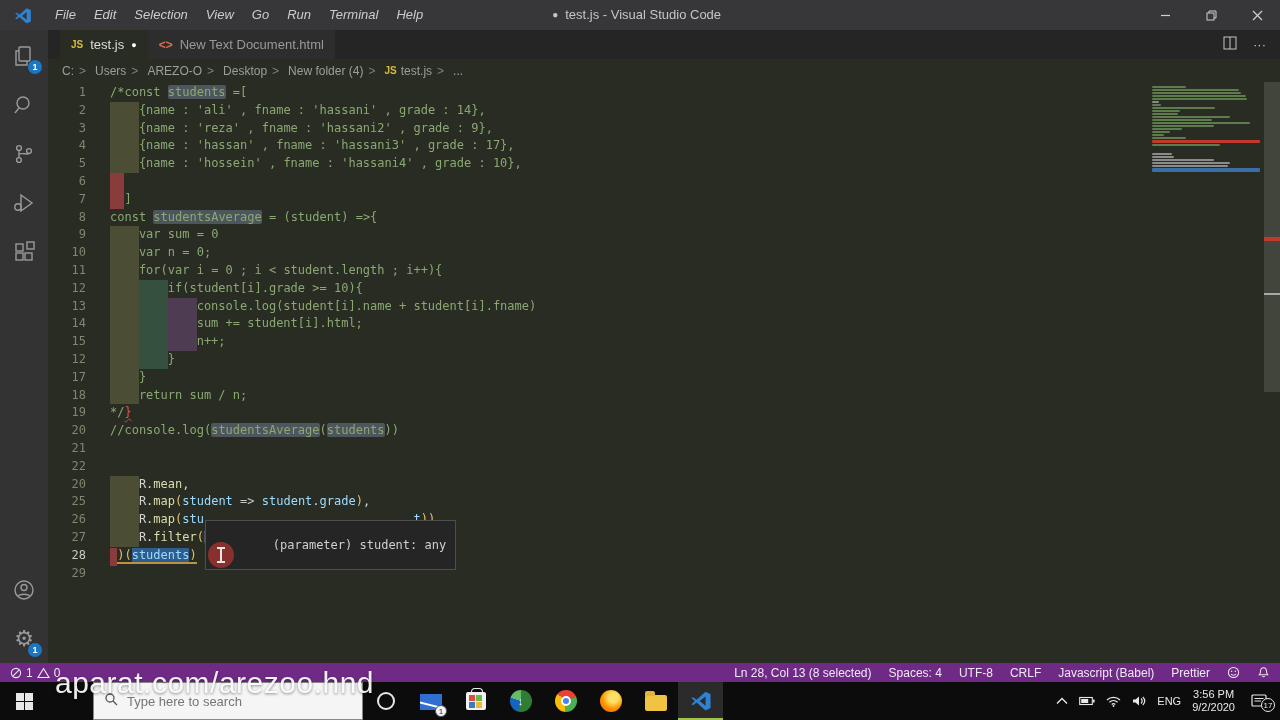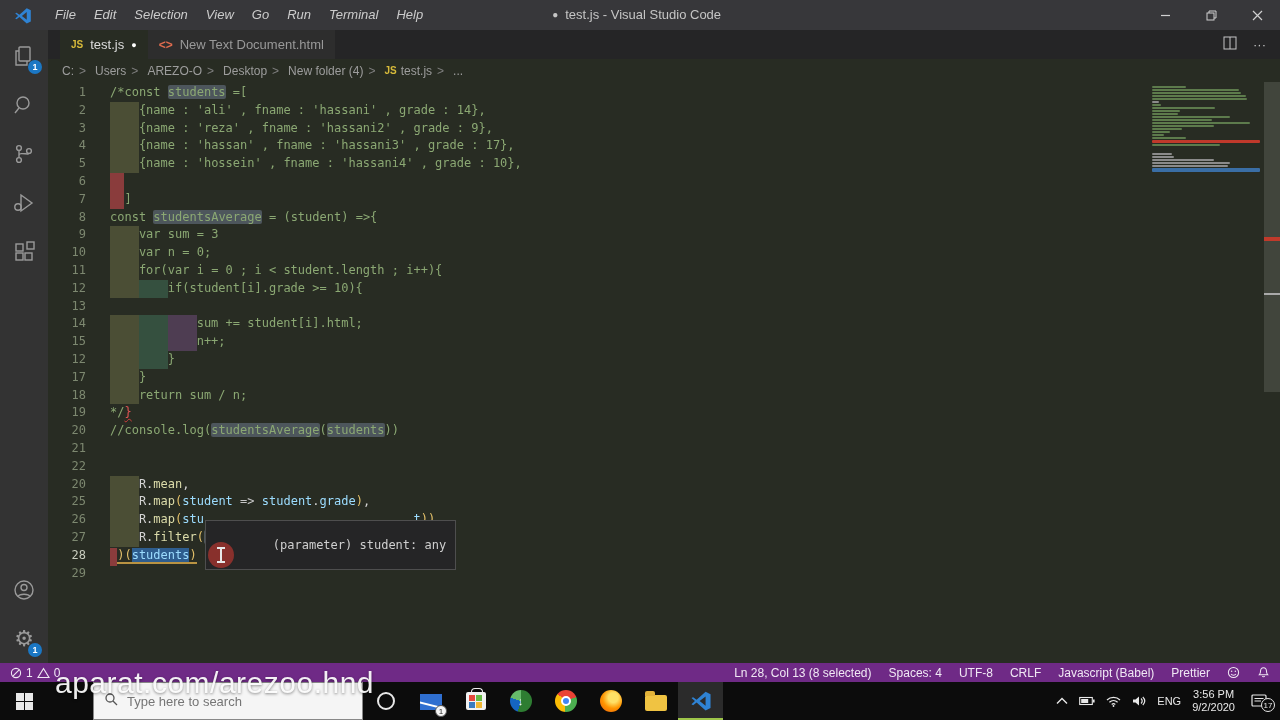--- a/index.html
+++ b/index.html
@@ -273,25 +273,25 @@
     <div class="editor">
       <div class="code-lines">
           <div class="line"><span class="ln">1</span><span class="code"><span class="cm">/*const </span><span class="cm hl">students</span><span class="cm"> =[</span></span></div>
           <div class="line"><span class="ln">2</span><span class="code"><span class="ib i1" style="width: 4ch;"></span><span class="cm">{name : 'ali' , fname : 'hassani' , grade : 14},</span></span></div>
           <div class="line"><span class="ln">3</span><span class="code"><span class="ib i1" style="width: 4ch;"></span><span class="cm">{name : 'reza' , fname : 'hassani2' , grade : 9},</span></span></div>
           <div class="line"><span class="ln">4</span><span class="code"><span class="ib i1" style="width: 4ch;"></span><span class="cm">{name : 'hassan' , fname : 'hassani3' , grade : 17},</span></span></div>
           <div class="line"><span class="ln">5</span><span class="code"><span class="ib i1" style="width: 4ch;"></span><span class="cm">{name : 'hossein' , fname : 'hassani4' , grade : 10},</span></span></div>
           <div class="line"><span class="ln">6</span><span class="code"><span class="ib ie" style="width: 2ch;"></span></span></div>
           <div class="line"><span class="ln">7</span><span class="code"><span class="ib ie" style="width: 2ch;"></span><span class="cm">]</span></span></div>
           <div class="line"><span class="ln">8</span><span class="code"><span class="cm">const </span><span class="cm hl">studentsAverage</span><span class="cm"> = (student) =&gt;{</span></span></div>
-          <div class="line"><span class="ln">9</span><span class="code"><span class="ib i1" style="width: 4ch;"></span><span class="cm">var sum = 3</span></span></div>
+          <div class="line"><span class="ln">9</span><span class="code"><span class="ib i1" style="width: 4ch;"></span><span class="cm">var sum = 0</span></span></div>
           <div class="line"><span class="ln">10</span><span class="code"><span class="ib i1" style="width: 4ch;"></span><span class="cm">var n = 0;</span></span></div>
           <div class="line"><span class="ln">11</span><span class="code"><span class="ib i1" style="width: 4ch;"></span><span class="cm">for(var i = 0 ; i &lt; student.length ; i++){</span></span></div>
           <div class="line"><span class="ln">12</span><span class="code"><span class="ib i1" style="width: 4ch;"></span><span class="ib i2" style="width: 4ch;"></span><span class="cm">if(student[i].grade &gt;= 10){</span></span></div>
-          <div class="line"><span class="ln">13</span></div>
+          <div class="line"><span class="ln">13</span><span class="code"><span class="ib i1" style="width: 4ch;"></span><span class="ib i2" style="width: 4ch;"></span><span class="ib i3" style="width: 4ch;"></span><span class="cm">console.log(student[i].name + student[i].fname)</span></span></div>
           <div class="line"><span class="ln">14</span><span class="code"><span class="ib i1" style="width: 4ch;"></span><span class="ib i2" style="width: 4ch;"></span><span class="ib i3" style="width: 4ch;"></span><span class="cm">sum += student[i].html;</span></span></div>
           <div class="line"><span class="ln">15</span><span class="code"><span class="ib i1" style="width: 4ch;"></span><span class="ib i2" style="width: 4ch;"></span><span class="ib i3" style="width: 4ch;"></span><span class="cm">n++;</span></span></div>
           <div class="line"><span class="ln">12</span><span class="code"><span class="ib i1" style="width: 4ch;"></span><span class="ib i2" style="width: 4ch;"></span><span class="cm">}</span></span></div>
           <div class="line"><span class="ln">17</span><span class="code"><span class="ib i1" style="width: 4ch;"></span><span class="cm">}</span></span></div>
           <div class="line"><span class="ln">18</span><span class="code"><span class="ib i1" style="width: 4ch;"></span><span class="cm">return sum / n;</span></span></div>
           <div class="line"><span class="ln">19</span><span class="code"><span class="cm">*/</span><span class="err">}</span></span></div>
           <div class="line"><span class="ln">20</span><span class="code"><span class="cm">//console.log(</span><span class="cm hl">studentsAverage</span><span class="cm">(</span><span class="cm hl">students</span><span class="cm">))</span></span></div>
           <div class="line"><span class="ln">21</span><span class="code"></span></div>
           <div class="line"><span class="ln">22</span><span class="code"></span></div>
           <div class="line"><span class="ln">20</span><span class="code"><span class="ib i1" style="width: 4ch;"></span><span class="pl">R.</span><span class="fn">mean</span><span class="pl">,</span></span></div>

